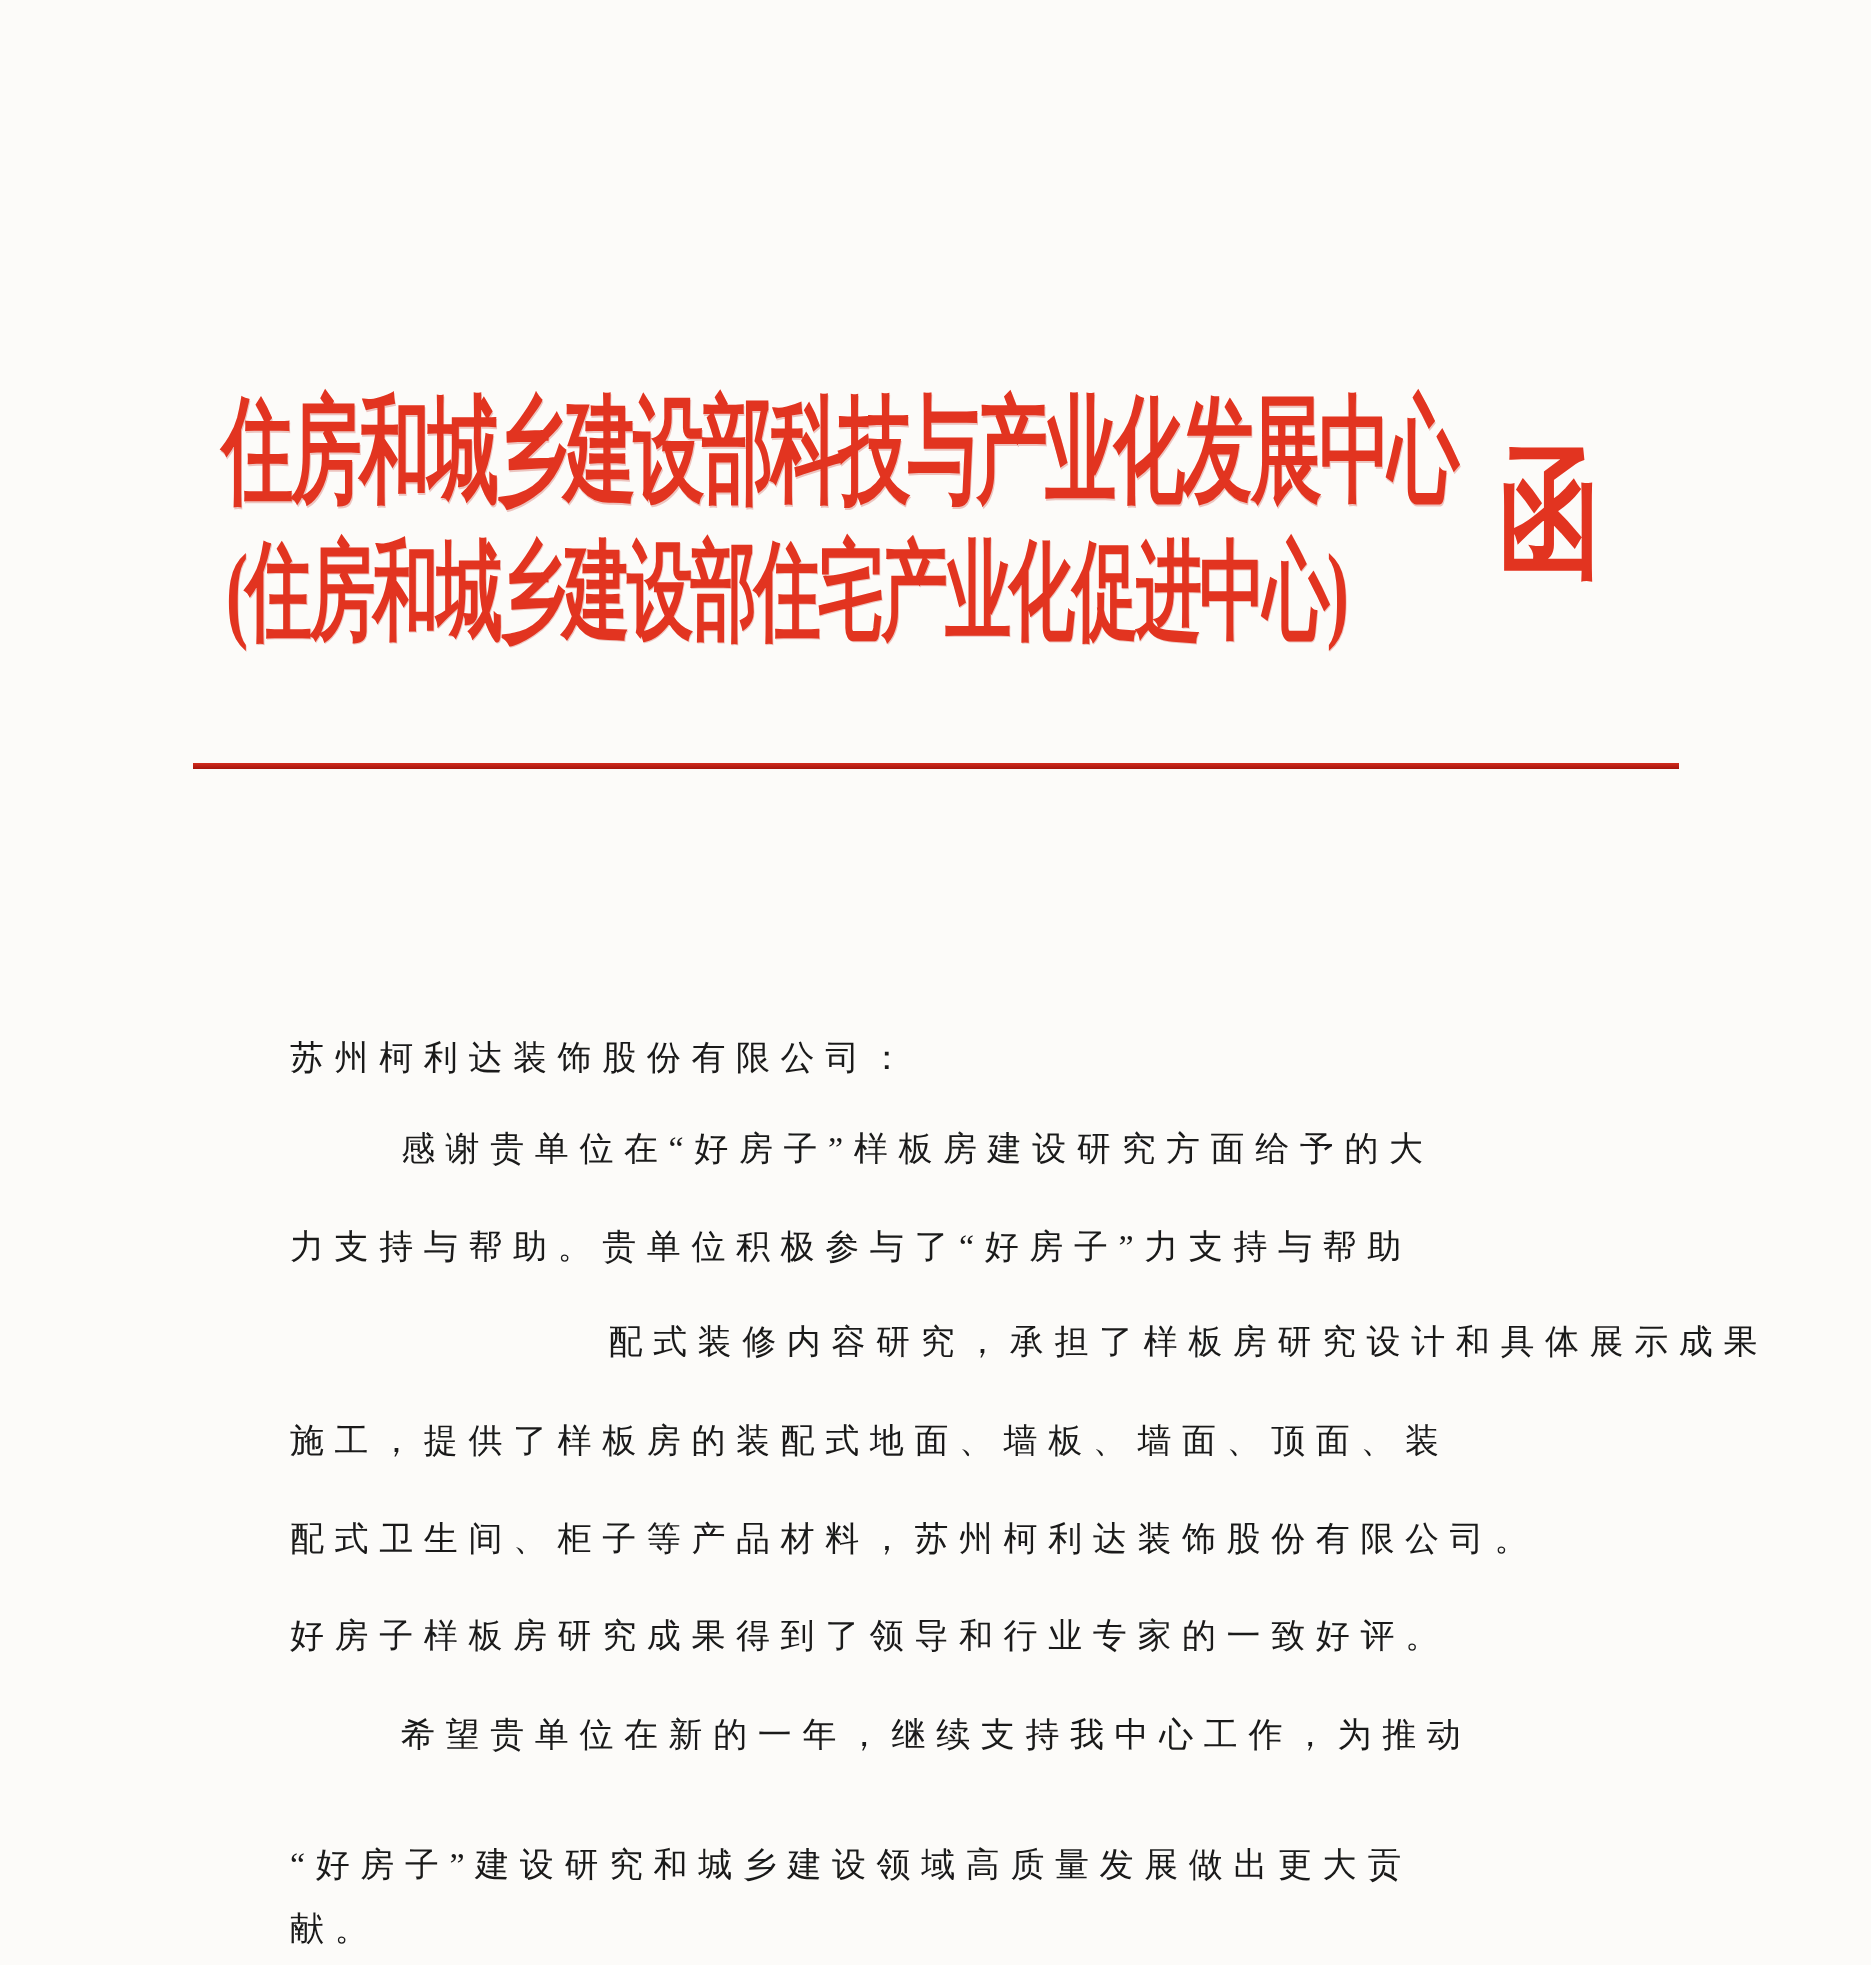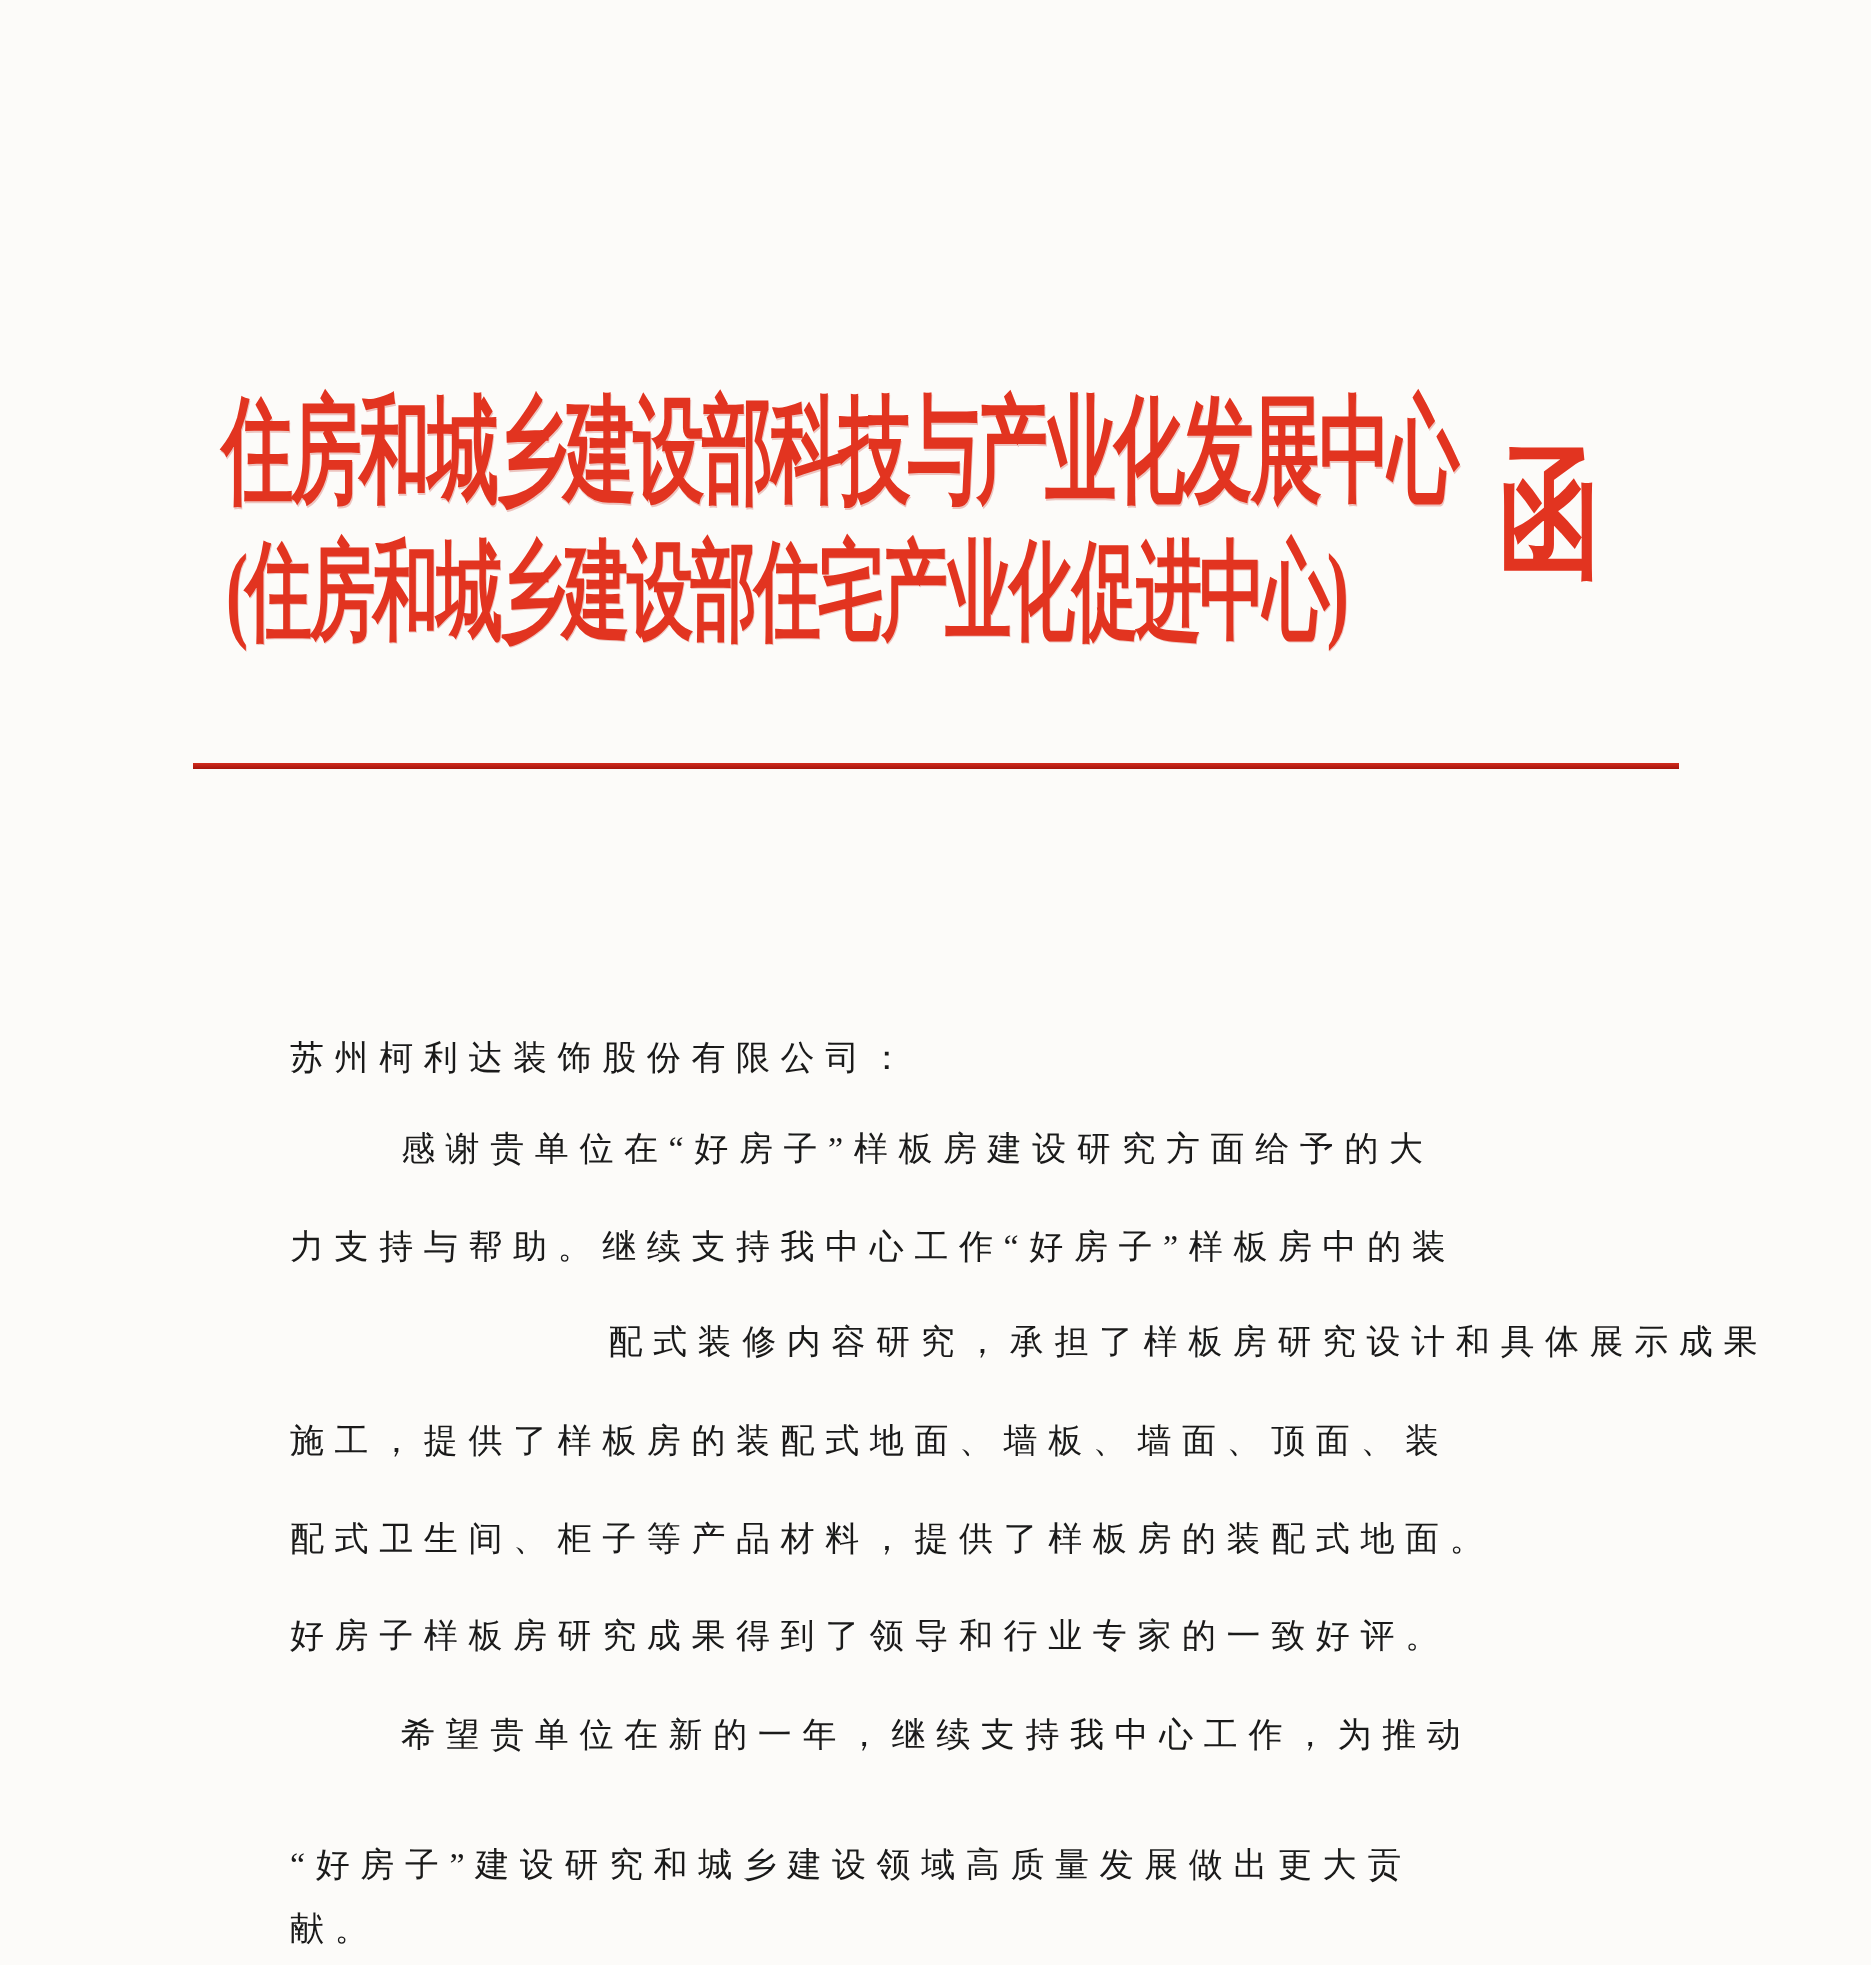--- a/index.html
+++ b/index.html
@@ -65,24 +65,24 @@
     <div class="lh lh2">(住房和城乡建设部住宅产业化促进中心)</div>
     <div class="doc-char">函</div>
   </header>
 
   <div class="red-rule"></div>
 
 
   <main>
     <div class="bl l0">苏州柯利达装饰股份有限公司：</div>
     <div class="bl l1 indent">感谢贵单位在“好房子”样板房建设研究方面给予的大</div>
-    <div class="bl l2">力支持与帮助。继续支持我中心工作“好房子”样板房中的装</div>
+    <div class="bl l2">力支持与帮助。贵单位积极参与了“好房子”力支持与帮助</div>
     <div class="bl l3">配式装修内容研究，承担了样板房研究设计和具体展示成果</div>
     <div class="bl l4">施工，提供了样板房的装配式地面、墙板、墙面、顶面、装</div>
-    <div class="bl l5">配式卫生间、柜子等产品材料，提供了样板房的装配式地面。</div>
+    <div class="bl l5">配式卫生间、柜子等产品材料，苏州柯利达装饰股份有限公司。</div>
     <div class="bl l6">好房子样板房研究成果得到了领导和行业专家的一致好评。</div>
     <div class="bl l7 indent">希望贵单位在新的一年，继续支持我中心工作，为推动</div>
     <div class="bl l8">“好房子”建设研究和城乡建设领域高质量发展做出更大贡</div>
     <div class="bl l9">献。</div>
 
   </main>
 
 </div>
 
 

